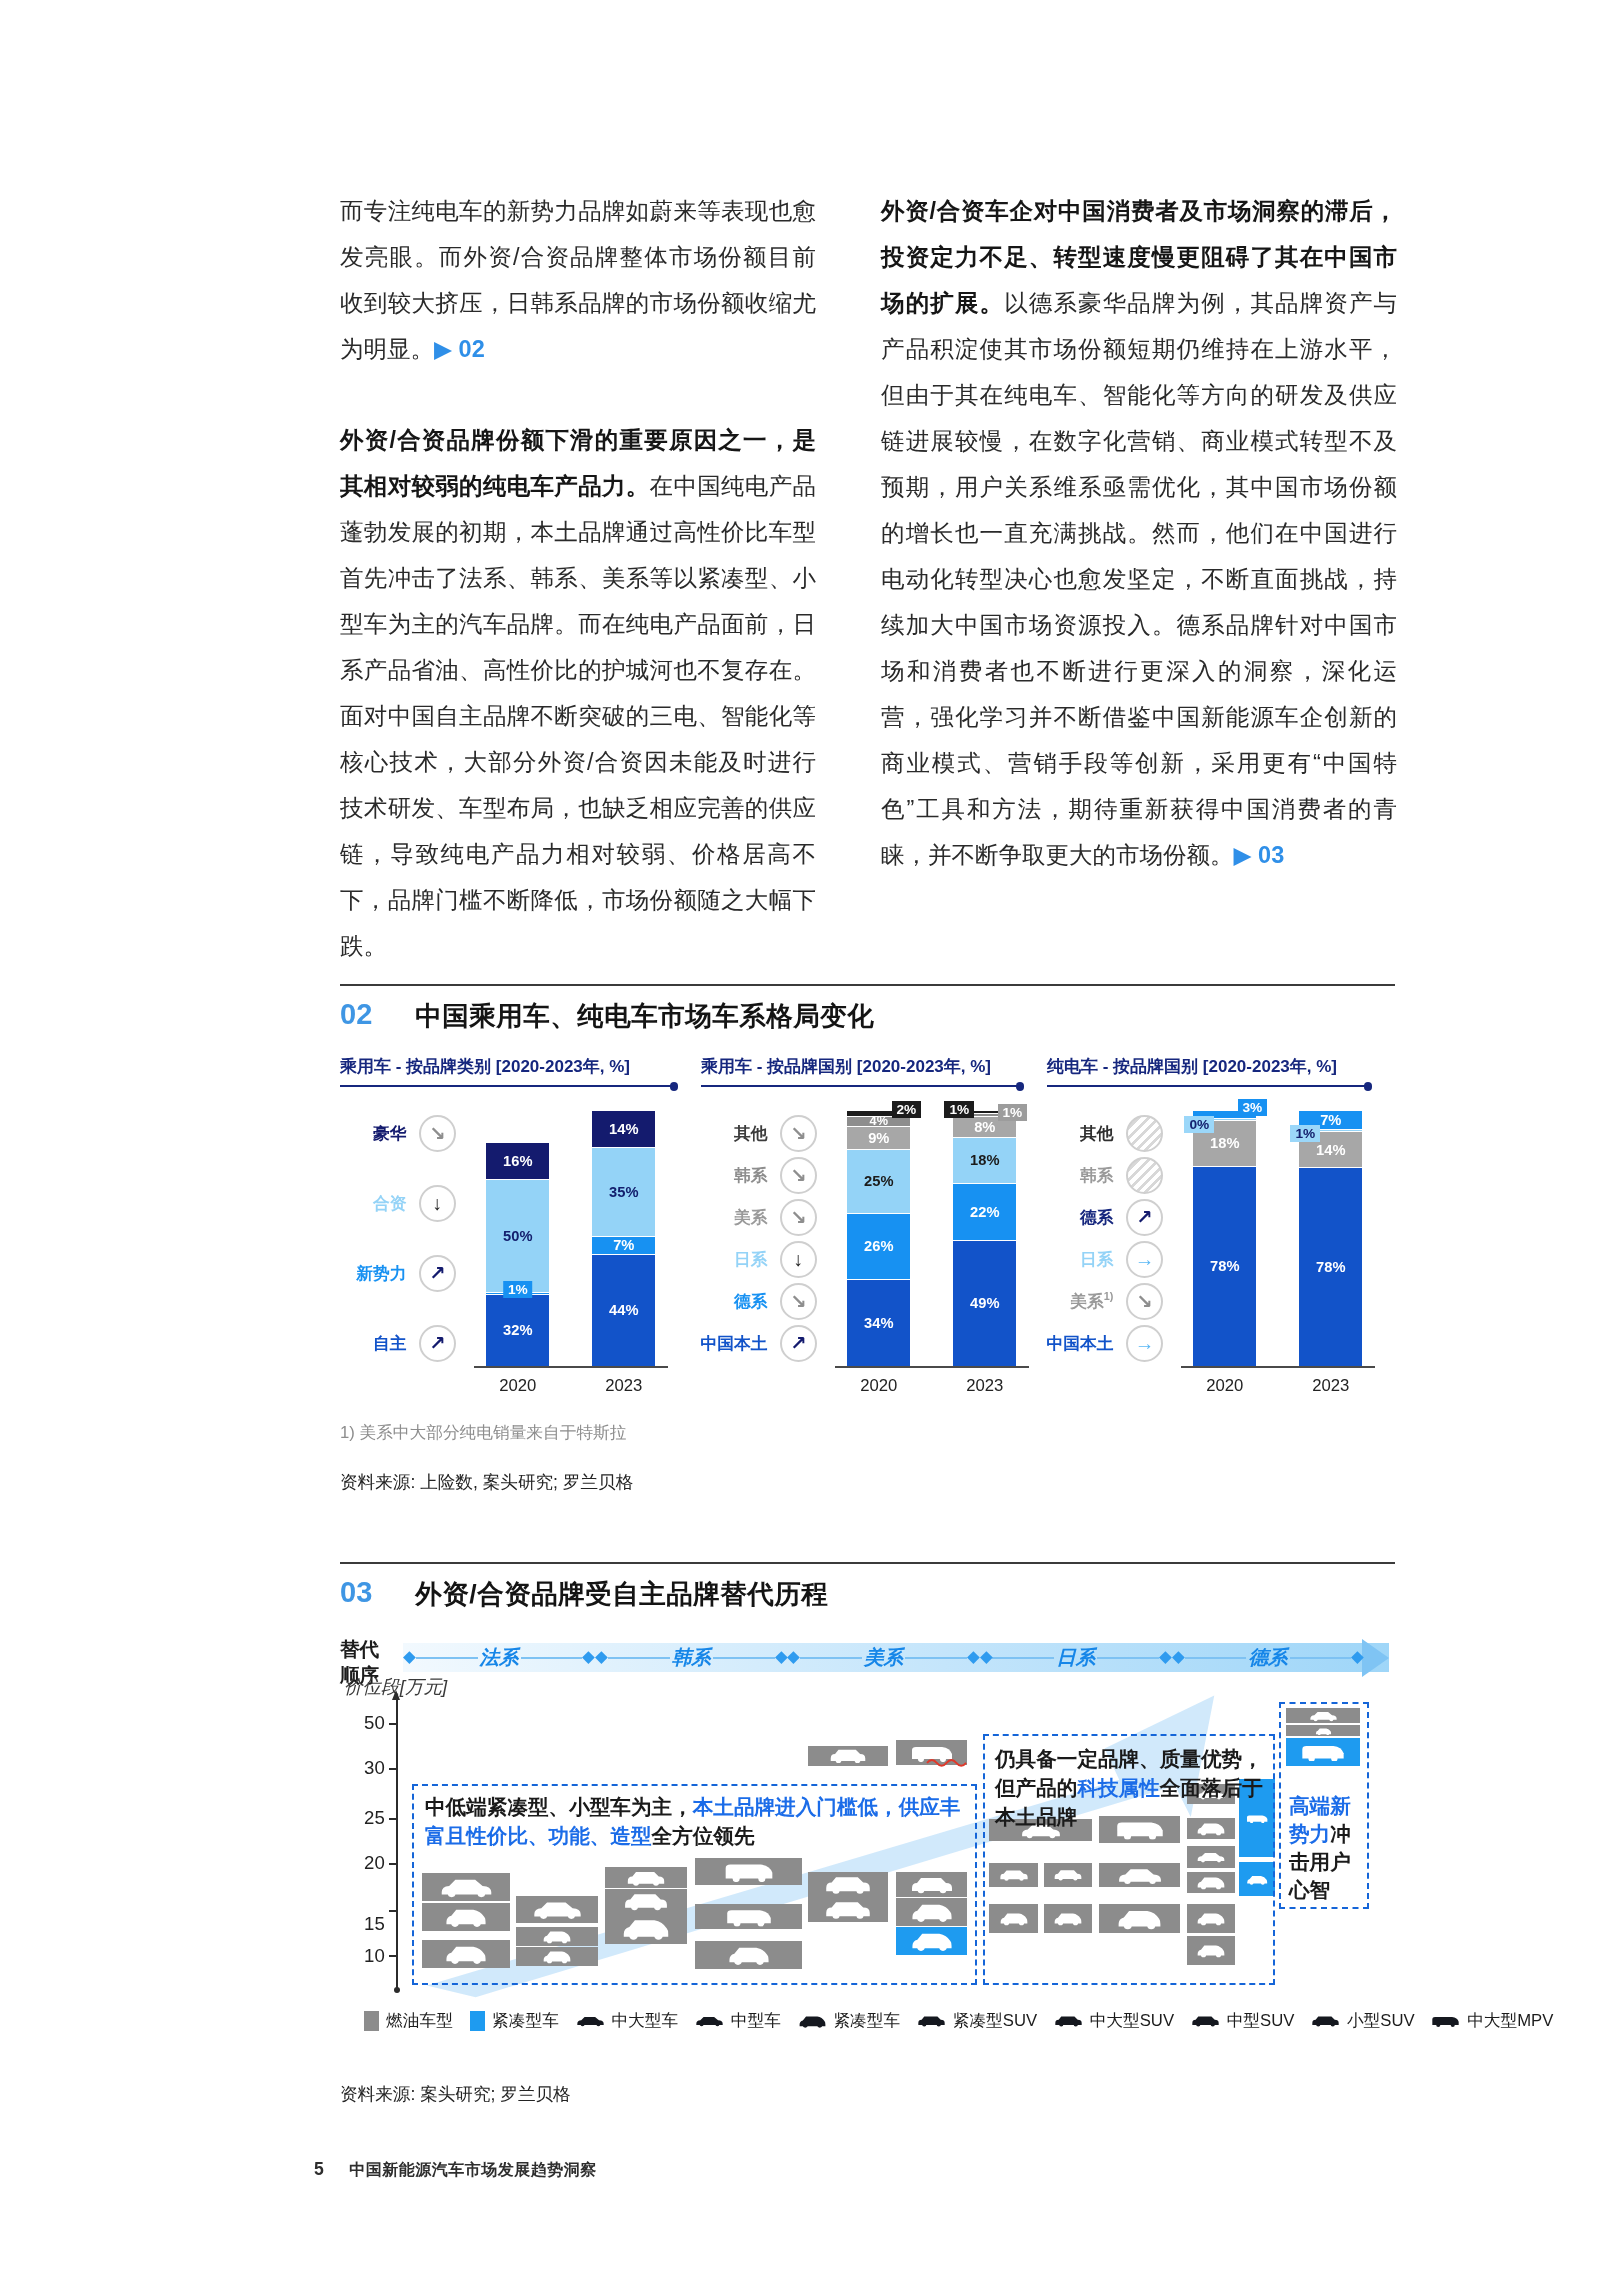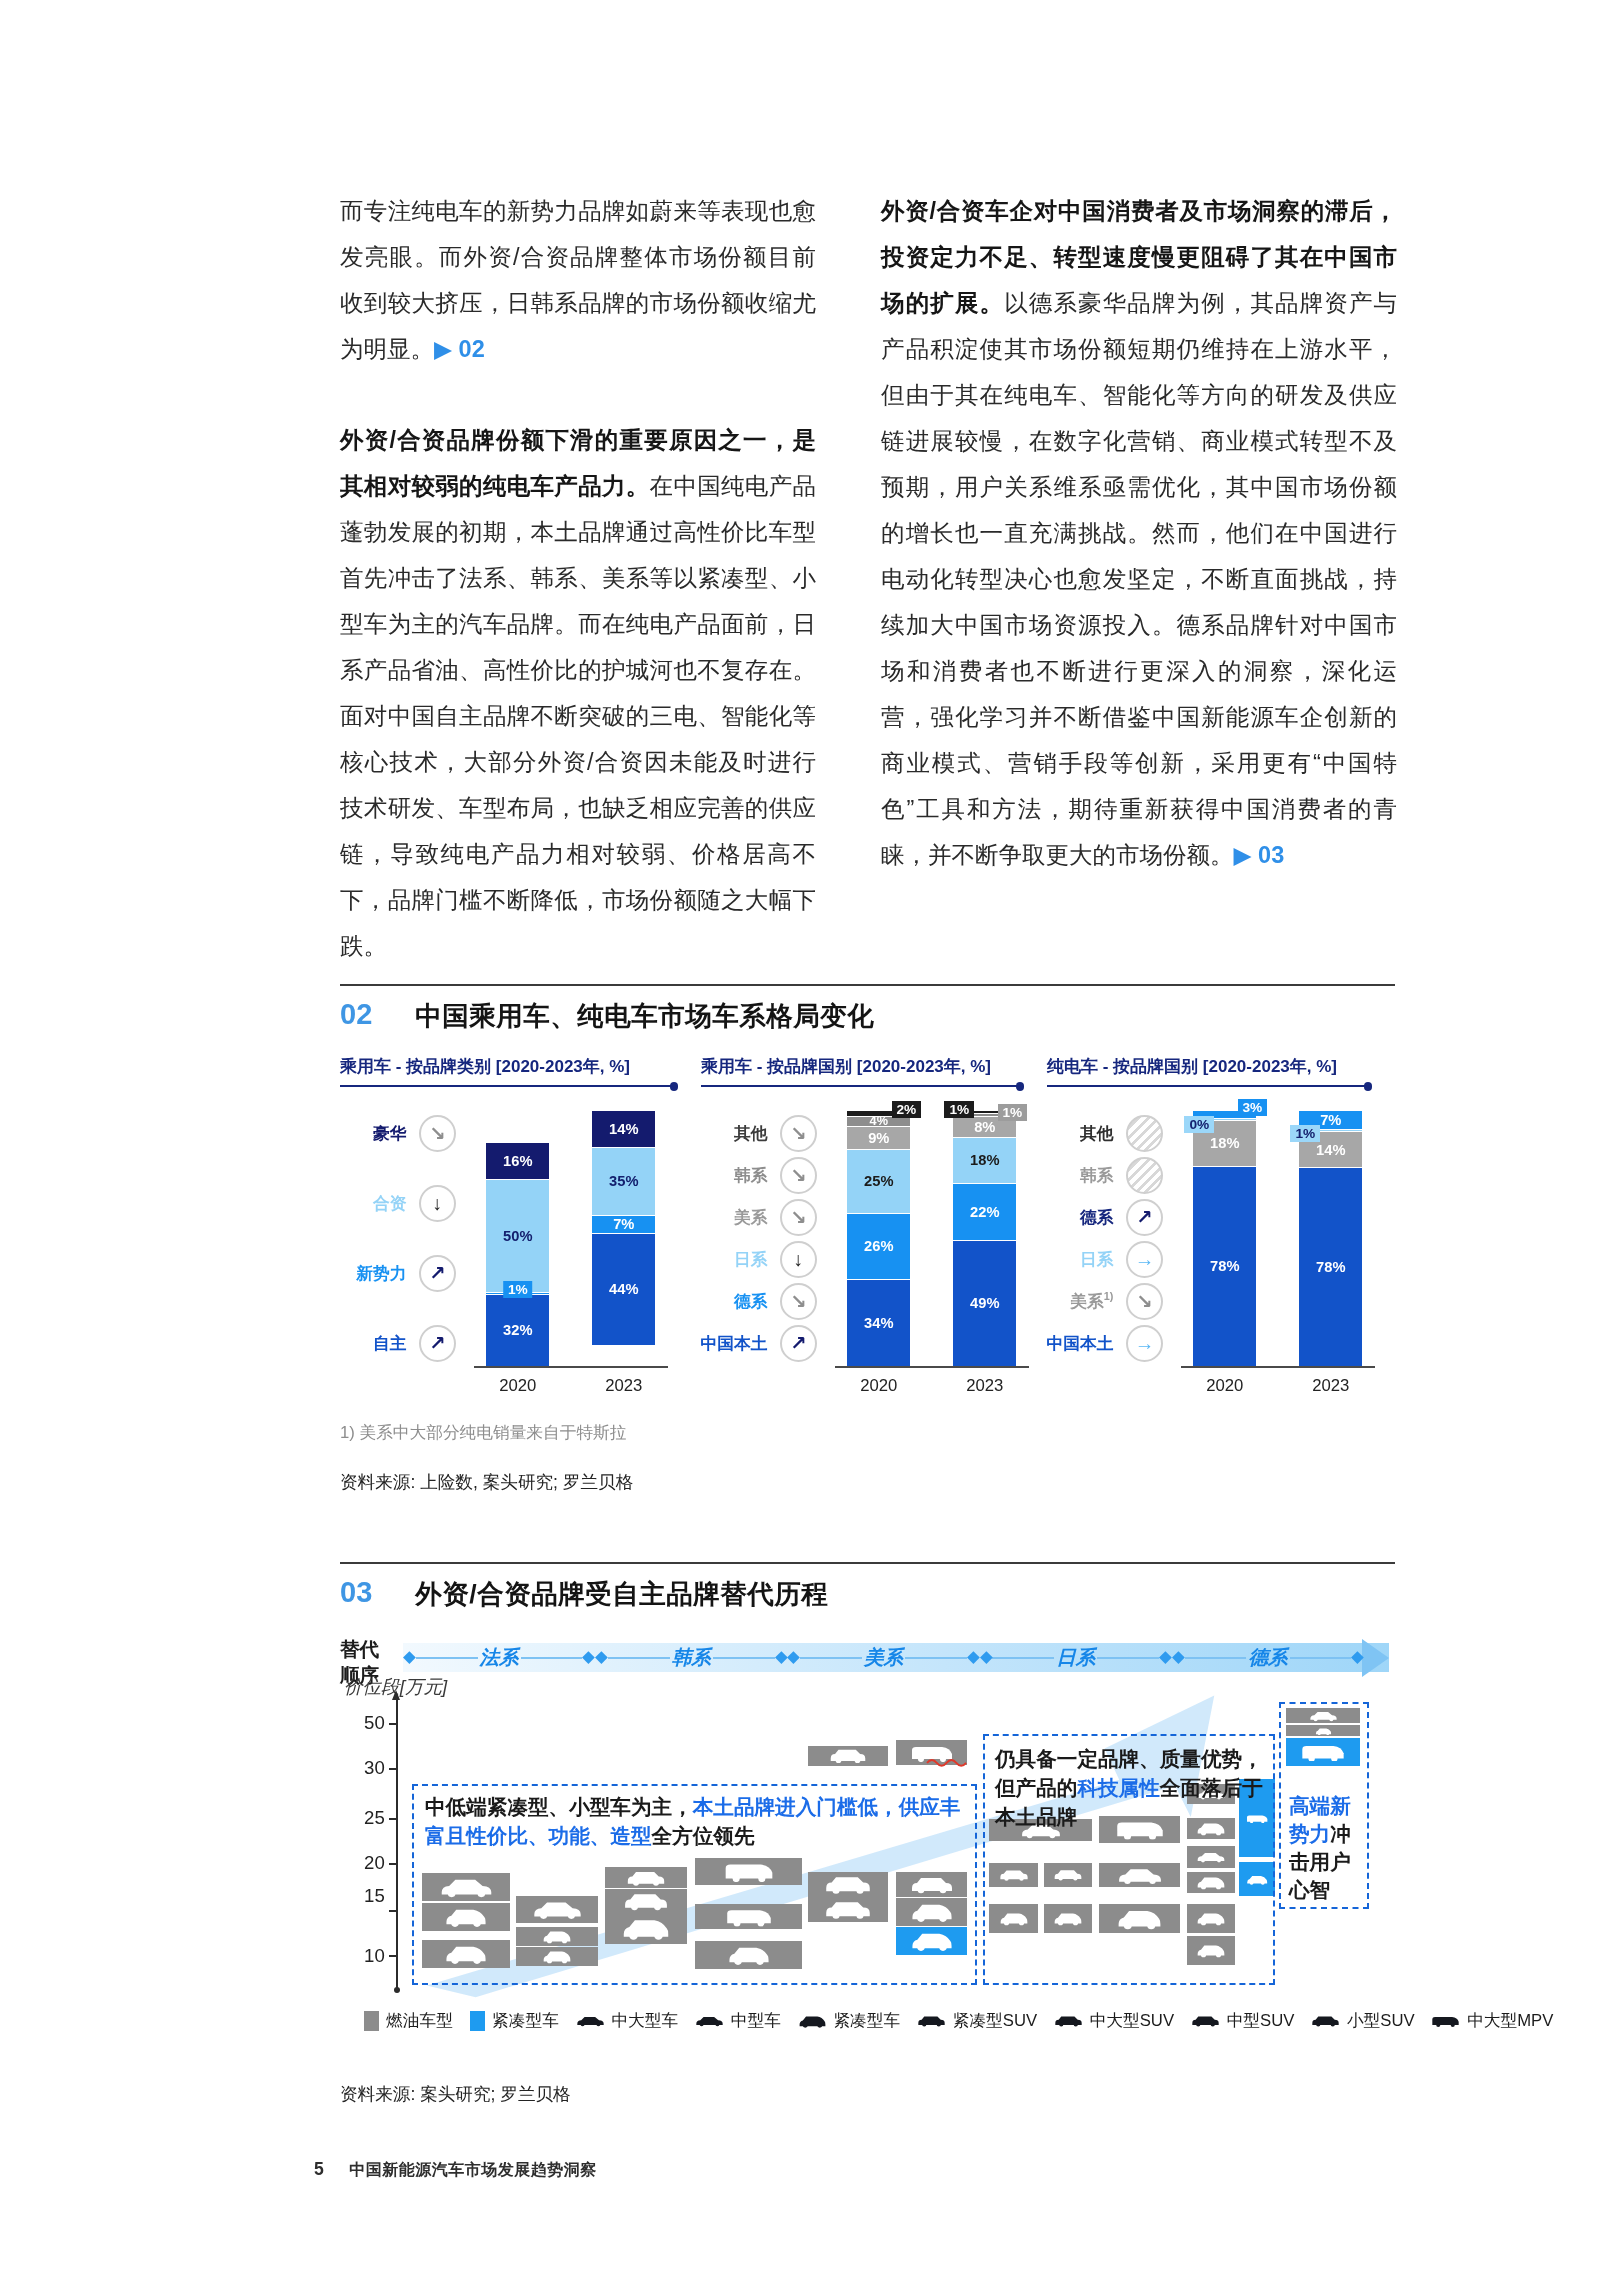--- a/index.html
+++ b/index.html
@@ -179,21 +179,21 @@
                     <div class="seg" style="height: 41px; background: rgb(20, 27, 110); color: rgb(255, 255, 255); margin-top: 32px;">16%</div>
                     <div class="seg" style="height: 129px; background: rgb(148, 211, 247); color: rgb(20, 32, 110);">50%</div>
                     <div class="seg seg-sm" style="height: 2.6px; background: rgb(23, 145, 242);"></div>
                     <div class="seg" style="height: 82px; background: rgb(18, 83, 201); color: rgb(255, 255, 255);">32%</div>
                   </div>
                   <span class="chip" style="background: rgb(23, 145, 242); color: rgb(255, 255, 255); top: 170px; left: 50%; transform: translateX(-50%);">1%</span>
                 </div>
                 <div class="barwrap">
                   <div class="bar">
                     <div class="seg" style="height: 36px; background: rgb(20, 27, 110); color: rgb(255, 255, 255);">14%</div>
-                    <div class="seg" style="height: 68px; background: rgb(148, 211, 247); color: rgb(20, 32, 110);">35%</div>
+                    <div class="seg" style="height: 89px; background: rgb(148, 211, 247); color: rgb(20, 32, 110);">35%</div>
                     <div class="seg" style="height: 18px; background: rgb(23, 145, 242); color: rgb(255, 255, 255);">7%</div>
                     <div class="seg" style="height: 112px; background: rgb(18, 83, 201); color: rgb(255, 255, 255);">44%</div>
                   </div>
                 </div>
               </div>
             <div class="yrs">
                 <div class="yr">2020</div>
                 <div class="yr">2023</div>
               </div>
           </div>
@@ -671,21 +671,21 @@
           </span>
         </div>
     <div class="tick" style="top: 87px;">50</div>
         <div class="tickmark" style="top: 98px;"></div>
         <div class="tick" style="top: 132px;">30</div>
         <div class="tickmark" style="top: 143px;"></div>
         <div class="tick" style="top: 182px;">25</div>
         <div class="tickmark" style="top: 193px;"></div>
         <div class="tick" style="top: 227px;">20</div>
         <div class="tickmark" style="top: 238px;"></div>
-        <div class="tick" style="top: 260px; text-align: right;">15</div>
+        <div class="tick" style="top: 288px; text-align: right;">15</div>
         <div class="tickmark" style="top: 285px;"></div>
         <div class="tick" style="top: 320px;">10</div>
         <div class="tickmark" style="top: 330px;"></div>
       </div>
     <div class="src">资料来源: 案头研究; 罗兰贝格</div>
   </div>
 
   <div class="footer">
     <span class="pgnum">5</span>
     <span class="pgtitle">中国新能源汽车市场发展趋势洞察</span>

